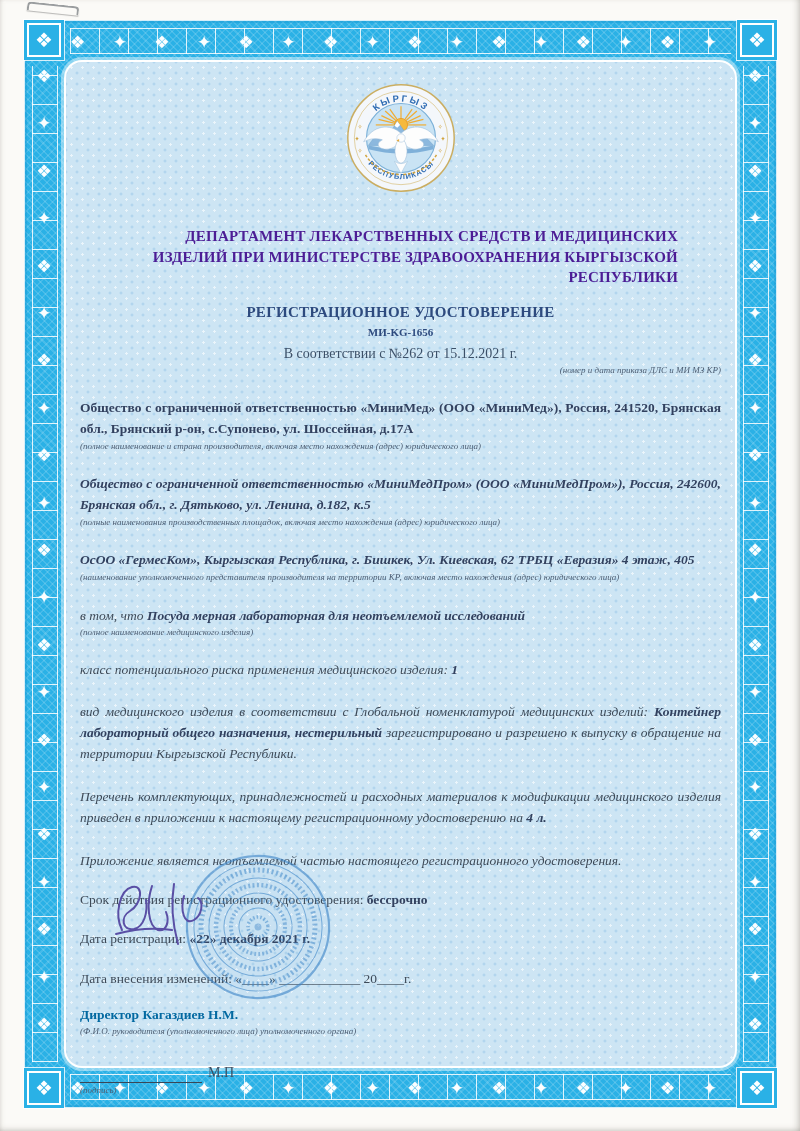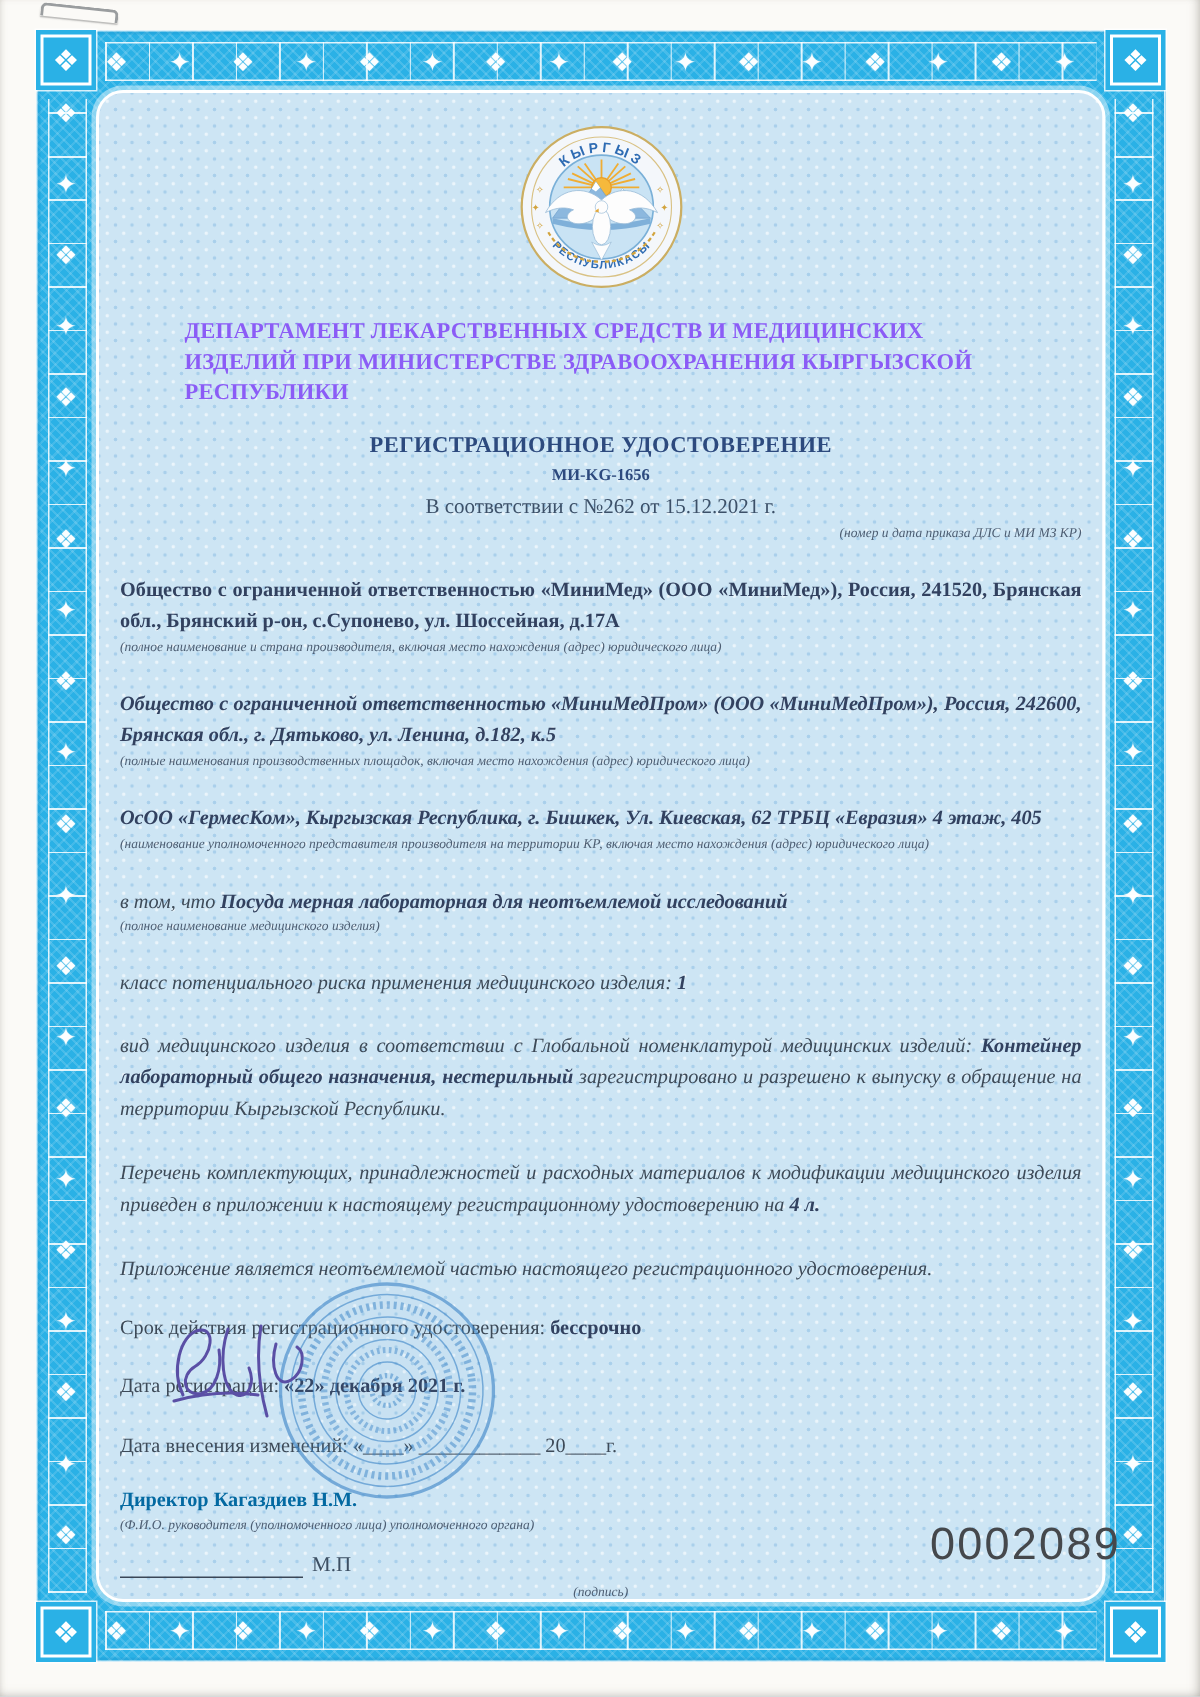--- a/index.html
+++ b/index.html
@@ -63,38 +63,38 @@
   .corner-bl { left:3px; bottom:3px; } .corner-br { right:3px; bottom:3px; }
   
   .content {
     position:absolute; left:67px; top:62px; width:667px; height:1006px;
     padding:16px 13px 0 13px; z-index:5;
     color:#3d4a58; font-size:13.5px; line-height:1.5;
   }
   .emblem-wrap { text-align:center; margin-top:4px; }
   .emblem-wrap svg { width:112px; height:112px; }
   .dept-title {
-    margin:11px auto 0; max-width:555px; text-align:left;
-    font-weight:bold; font-size:15px; line-height:1.37; color:#8b5cf6; letter-spacing:.2px;
+    margin:26px auto 0; max-width:555px; text-align:right;
+    font-weight:bold; font-size:15px; line-height:1.37; color:#4c1d95; letter-spacing:.2px;
   }
   .doc-type { margin-top:13px; text-align:center; font-weight:bold; font-size:15px; color:#2d4a7e; letter-spacing:.3px; }
   .doc-number { margin-top:1px; text-align:center; font-weight:bold; font-size:11px; color:#2d4a7e; }
   .order-line { margin-top:2px; text-align:center; font-size:14px; color:#3c5068; }
   .caption { font-size:9px; font-style:italic; color:#4c5d72; line-height:1.25; }
   .caption-center { text-align:right; margin-top:1px; }
   .intro { margin-top:17px; }
   .para { text-align:justify; line-height:1.55; }
   .bold-navy { font-weight:bold; color:#32415f; }
   .mt-p { margin-top:22px; } .mt-c { margin-top:1px; }
   .mt-sec { margin-top:22px;font-style:italic; } .mt-date { margin-top:19px; }
   .director { margin-top:16px; font-weight:bold; color:#0369a1; }
-  .sig-row { margin-top:11px; display:flex; align-items:center; }
+  .sig-row { margin-top:25px; display:flex; align-items:flex-end; }
   .sig-line { display:inline-block; width:122px; border-bottom:1.4px solid #3a4656; height:16px; }
   .mp { margin-left:6px; font-size:14px; color:#3c4f63; }
-  .sig-caption { margin-top:2px;text-align:center; }
+  .sig-caption { margin-top:2px; }
   
   .stamp { position:absolute; left:182px; top:851px; width:152px; height:152px; z-index:6; opacity:.62; }
   .signature { position:absolute; left:108px; top:878px; width:140px; height:72px; z-index:7; }
   .serial {
     position:absolute; left:620px; top:1013px; z-index:6;
     font-family:"Liberation Sans","DejaVu Sans",sans-serif;
     font-size:30px; color:#45484c; letter-spacing:1.5px;
   }
 </style>
 </head>
@@ -234,17 +234,16 @@
   <svg class="signature" viewBox="0 0 140 72">
     <g fill="none" stroke="#5a4fa5" stroke-width="2" stroke-linecap="round">
       <path d="M14,52 C6,36 12,12 24,9 C36,6 34,26 22,33 C12,39 14,53 26,51 C36,49 40,34 38,22"></path>
       <path d="M44,8 C38,26 40,48 50,52 C58,54 62,44 58,34"></path>
       <path d="M66,6 C63,24 64,44 70,66"></path>
       <path d="M76,18 C72,32 76,48 86,42 C94,37 96,24 90,20"></path>
       <path d="M8,56 C30,50 50,50 64,52"></path>
     </g>
   </svg>
 
-  <div class="serial">0002089</div>
 
   <div class="staple"></div>
 
 </div>
 
 </body></html>

